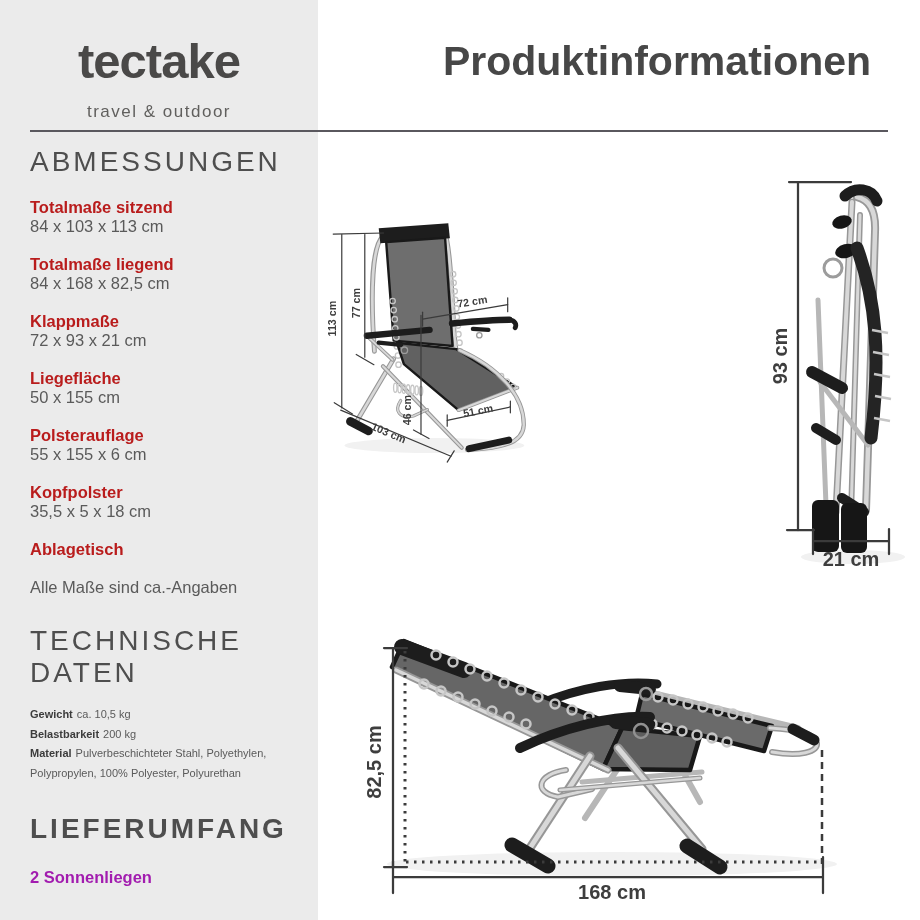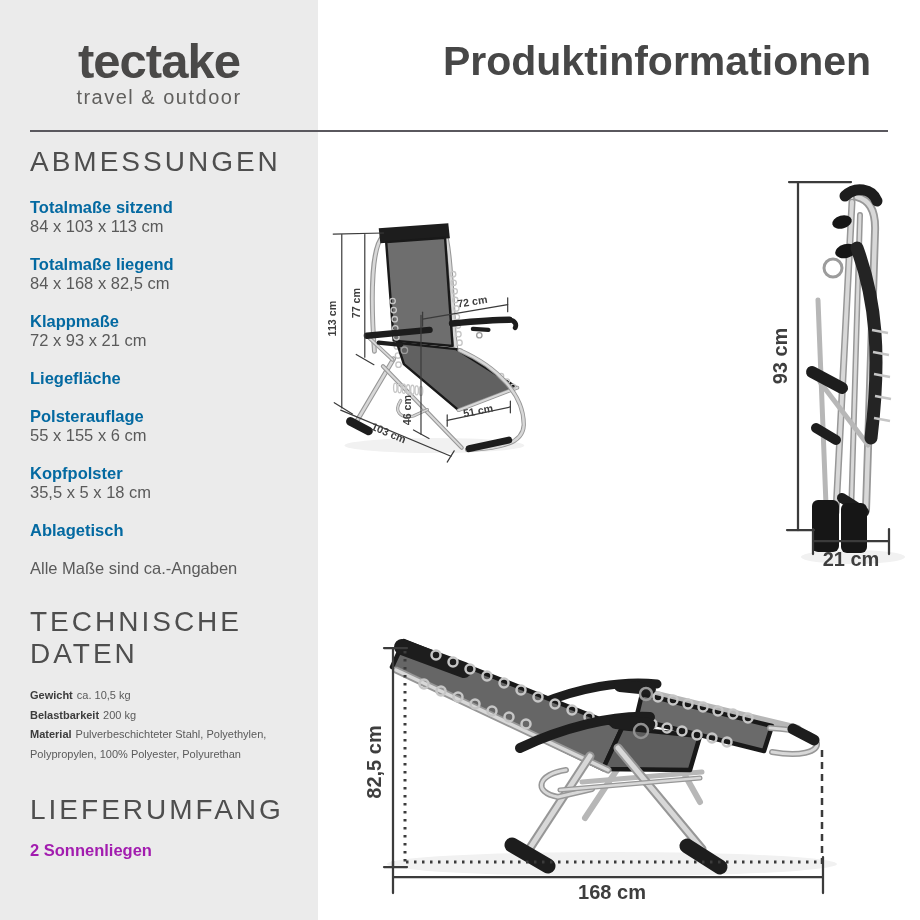--- a/index.html
+++ b/index.html
@@ -1,34 +1,34 @@
 <!DOCTYPE html>
 <html><head>
 <meta charset="utf-8">
 <style>
   html,body{margin:0;padding:0;background:#fff;}
   #page{position:relative;width:920px;height:920px;background:#ffffff;overflow:hidden;
         font-family:"Liberation Sans",sans-serif;color:#3f3f3f;}
   .left-panel{position:absolute;left:0;top:0;width:318px;height:920px;background:#ebebeb;}
   .brand{position:absolute;left:0;top:36px;width:318px;text-align:center;}
   .brand-logo{font-size:49px;font-weight:700;color:#4a4948;letter-spacing:-1px;line-height:50px;}
-  .brand-tagline{font-size:20px;color:#605f5d;letter-spacing:1.5px;margin-top:0px;}
+  .brand-tagline{font-size:17px;color:#605f5d;letter-spacing:1.5px;margin-top:16px;}
   .header-rule{position:absolute;left:30px;top:130px;width:858px;height:2px;background:#5a585e;}
   .page-title{position:absolute;left:318px;top:38px;width:602px;text-align:center;
               font-size:41px;font-weight:700;color:#474747;letter-spacing:0px;padding-left:38px;}
   .col-content{position:absolute;left:30px;top:146px;width:262px;}
   .sec-heading{font-size:28px;font-weight:400;color:#4e4e4e;letter-spacing:3px;margin:0 0 20px 0;}
   .spec-item{margin:0 0 19px 0;font-size:16.5px;line-height:19px;}
-  .spec-label{font-weight:700;color:#0369a1;display:block;}
+  .spec-label{font-weight:700;color:#b91c1c;display:block;}
   .spec-value{color:#5a5a5a;display:block;}
   .note{font-size:16.5px;color:#5a5a5a;line-height:19px;margin:0;}
   .h-tech{margin-top:28px;margin-bottom:16px;}
   .tech-row{font-size:11px;line-height:19.5px;color:#5a5a5a;}
   .tech-label{font-weight:700;color:#3c3c3c;margin-right:4px;}
-  .h-liefer{margin-top:30px;margin-bottom:15px;}
+  .h-liefer{margin-top:30px;margin-bottom:23px;font-weight:bold;}
   .liefer-value{font-size:16.5px;font-weight:700;color:#a21caf;}
   svg{position:absolute;overflow:visible;}
   svg text{font-family:"Liberation Sans",sans-serif;font-size:20px;font-weight:600;fill:#3e3e3e;}
   .dim{stroke:#3b3b3b;stroke-width:2.25;fill:none;stroke-linecap:round;}
   .dimdot{stroke:#3b3b3b;stroke-width:3;fill:none;stroke-dasharray:2.5 5.5;}
   .dimdash{stroke:#3b3b3b;stroke-width:2.5;fill:none;stroke-dasharray:7 5;}
   .t1{fill:none;stroke:#979797;stroke-linecap:round;}
   .t2{fill:none;stroke:#d8d8d8;stroke-linecap:round;}
   .t3{fill:none;stroke:#b7b7b7;stroke-linecap:round;}
   .pad{fill:none;stroke:#1d1d1d;stroke-linecap:round;}
@@ -61,20 +61,21 @@
     <div class="spec-item">
       <span class="spec-label">Totalmaße liegend</span>
       <span class="spec-value">84 x 168 x 82,5 cm</span>
     </div>
     <div class="spec-item">
       <span class="spec-label">Klappmaße</span>
       <span class="spec-value">72 x 93 x 21 cm</span>
     </div>
     <div class="spec-item">
       <span class="spec-label">Liegefläche</span>
+      <span class="spec-value">50 x 155 cm</span>
     </div>
     <div class="spec-item">
       <span class="spec-label">Polsterauflage</span>
       <span class="spec-value">55 x 155 x 6 cm</span>
     </div>
     <div class="spec-item">
       <span class="spec-label">Kopfpolster</span>
       <span class="spec-value">35,5 x 5 x 18 cm</span>
     </div>
     <div class="spec-item">

